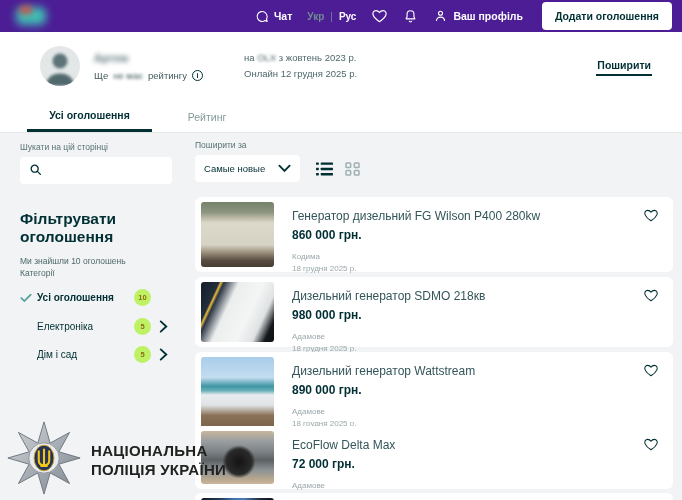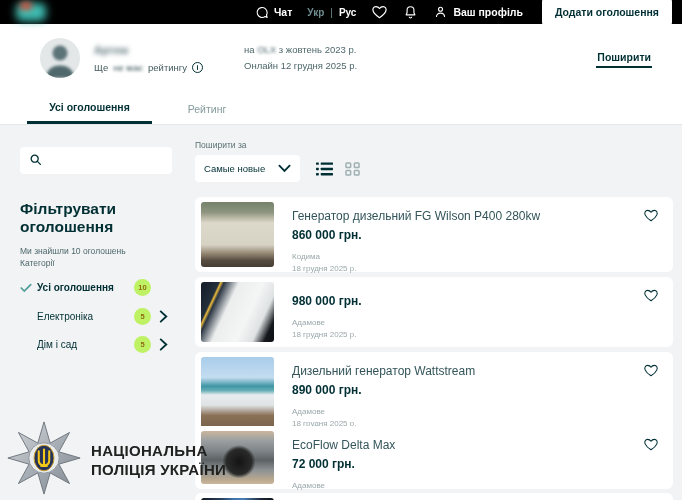--- a/index.html
+++ b/index.html
@@ -5,21 +5,21 @@
   * { margin:0; padding:0; box-sizing:border-box; }
   html,body { width:682px; height:500px; }
   body {
     font-family:"Liberation Sans", sans-serif;
     background:#f1f3f4;
     position:relative;
     overflow:hidden;
     color:#002f34;
   }
   
-  .hdr { height:24px; background:#000000; display:flex; align-items:center; padding:0 10px 0 14px; position:relative; z-index:5; }
+  .hdr { height:32px; background:#4c1d95; display:flex; align-items:center; padding:0 10px 0 14px; position:relative; z-index:5; }
   .logo { width:48px; height:22px; position:relative; }
   .logo .blob1 { position:absolute; left:2px; top:2px; width:30px; height:18px; background:#3fbfb4; border-radius:6px; filter:blur(4px); }
   .logo .blob2 { position:absolute; left:6px; top:1px; width:12px; height:8px; background:#d9503f; border-radius:4px; filter:blur(3px); }
   .hdr-right { margin-left:auto; display:flex; align-items:center; gap:15px; }
   .hdr-item { display:flex; align-items:center; gap:5px; color:#fff; font-size:10.5px; font-weight:bold; background:none; border:none; cursor:pointer; }
   .hdr svg { display:block; }
   .lang { font-size:10px; font-weight:bold; display:flex; gap:6px; align-items:center; }
   .lang .inactive { color:#6f8c8f; }
   .lang .sep { color:#6f8c8f; font-weight:normal; }
   .lang .active { color:#fff; }
@@ -164,20 +164,21 @@
     <button class="share-link">Поширити</button>
   </div>
 </div>
 
 <div class="tabs">
   <button class="tab active">Усі оголошення</button>
   <button class="tab idle">Рейтинг</button>
 </div>
 
 <div class="sidebar">
+  <div class="sb-label">Шукати на цій сторінці</div>
   <div class="search-box">
     <span>
       <svg width="13" height="13" viewBox="0 0 24 24" fill="none" stroke="#002f34" stroke-width="2.4" stroke-linecap="round">
           <circle cx="10.5" cy="10.5" r="6.5"></circle>
           <path d="M15.5 15.5 21 21"></path>
         </svg>
     </span>
     <input type="text" value="" style="">
   </div>
   <div class="filter-title">Фільтрувати оголошення</div>
@@ -262,20 +263,21 @@
         <svg width="16" height="15" viewBox="0 0 24 24" fill="none" stroke="#002f34" stroke-width="1.7" stroke-linejoin="round">
             <path d="M12 20.5S4.5 15.6 2.6 11C1 7 3.2 3.8 6.6 3.8c2.3 0 4.4 1.4 5.4 3 1-1.6 3.1-3 5.4-3 3.4 0 5.6 3.2 4 7.2-1.9 4.6-9.4 9.5-9.4 9.5z"></path>
           </svg>
       </button>
     </div>
   </div>
 
   <div class="card card-2">
     <div class="thumb t2"></div>
     <div class="card-body">
+      <div class="c-title">Дизельний генератор SDMO 218кв</div>
       <div class="c-price">980 000 грн.</div>
       <div class="c-loc">
         <div>Адамове</div>
         <div>18 грудня 2025 р.</div>
       </div>
       <button class="card-fav">
         <svg width="16" height="15" viewBox="0 0 24 24" fill="none" stroke="#002f34" stroke-width="1.7" stroke-linejoin="round">
             <path d="M12 20.5S4.5 15.6 2.6 11C1 7 3.2 3.8 6.6 3.8c2.3 0 4.4 1.4 5.4 3 1-1.6 3.1-3 5.4-3 3.4 0 5.6 3.2 4 7.2-1.9 4.6-9.4 9.5-9.4 9.5z"></path>
           </svg>
       </button>

